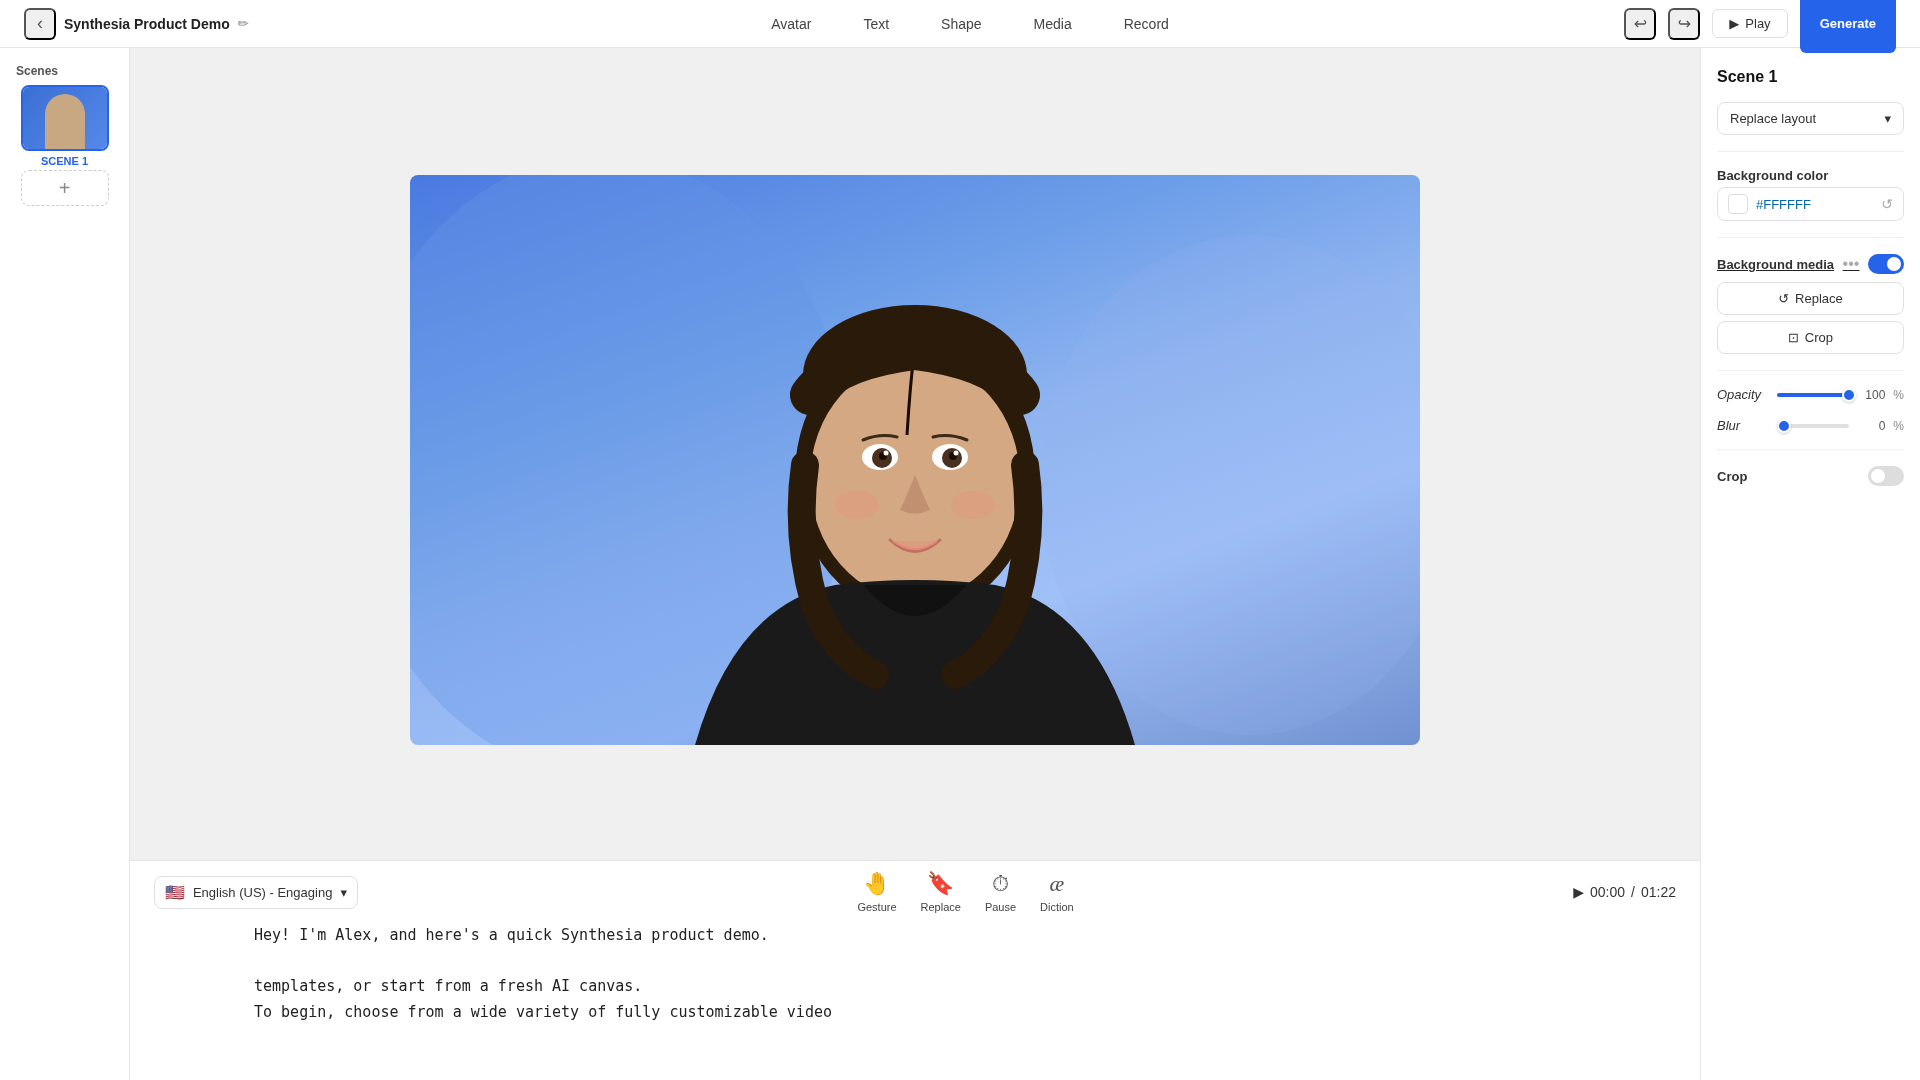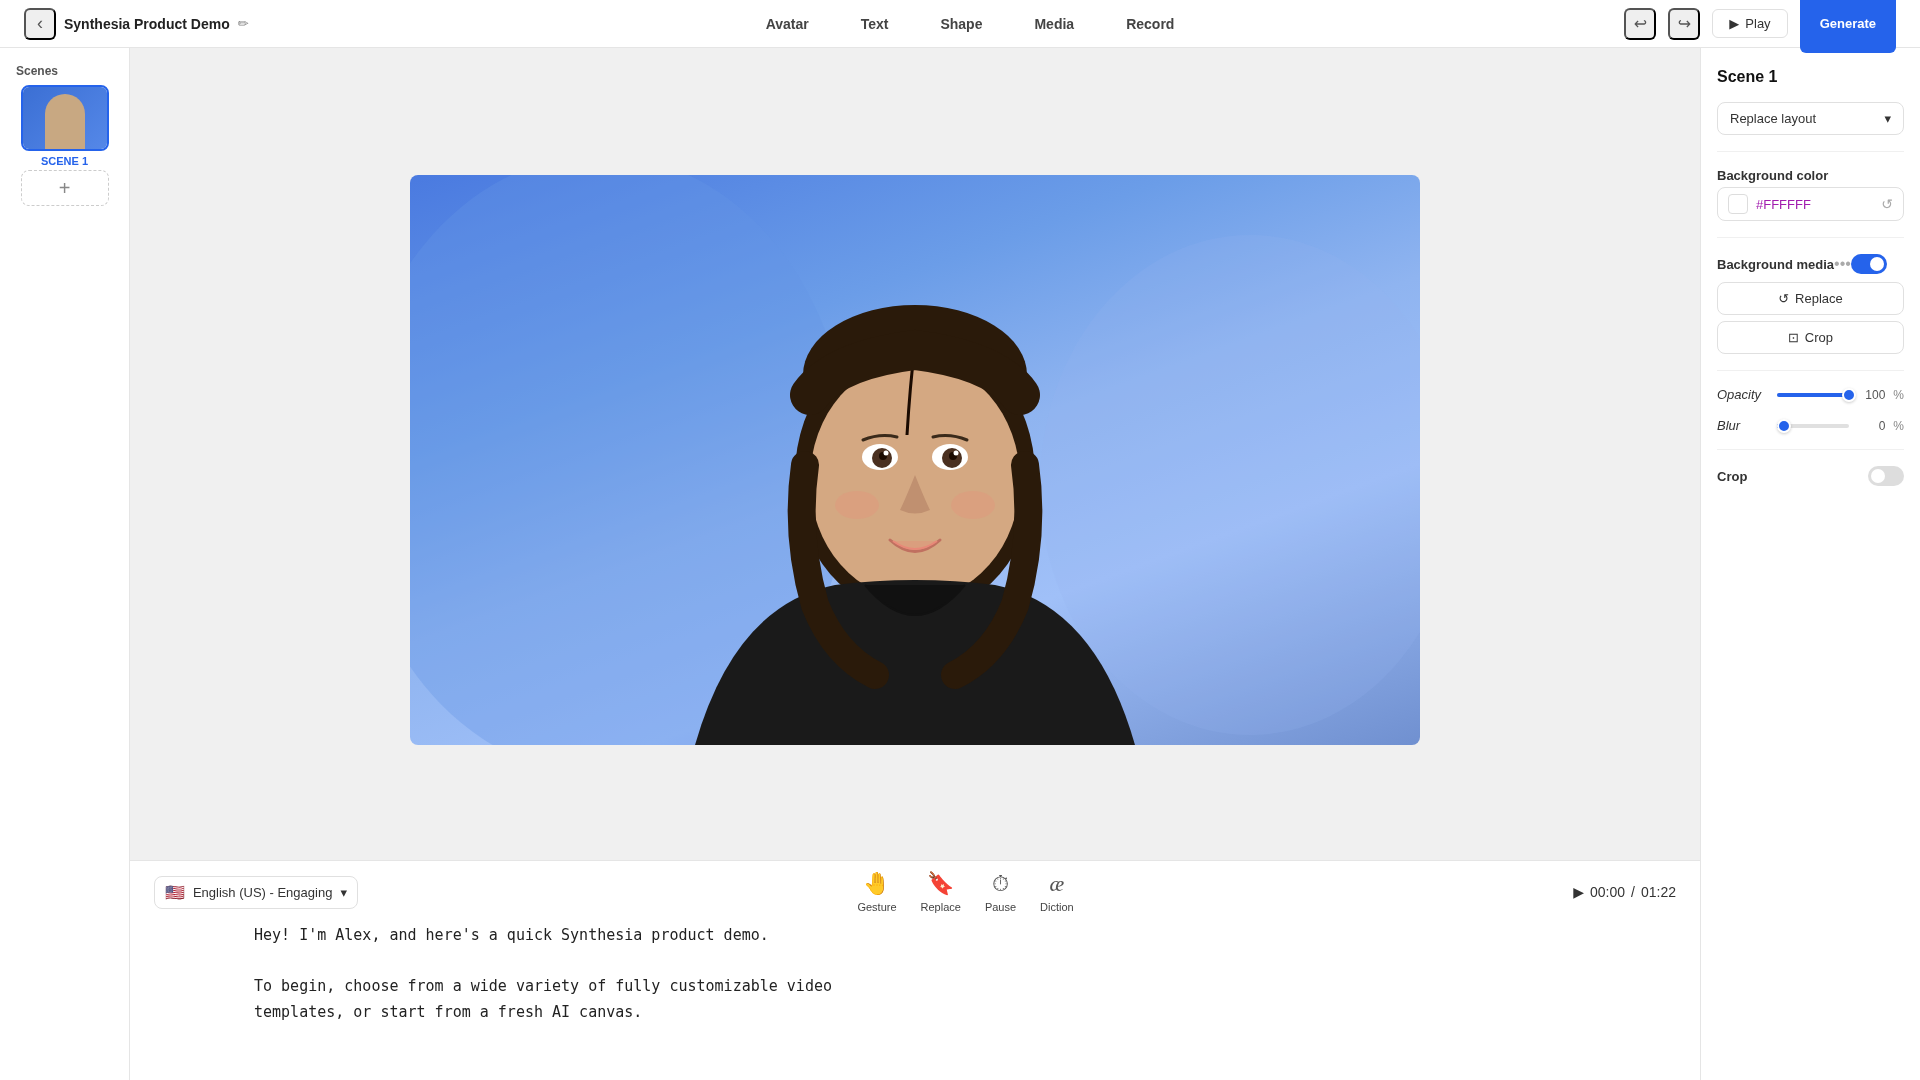--- a/index.html
+++ b/index.html
@@ -36,21 +36,21 @@
     .nav-center-tabs {
       position: absolute;
       left: 50%;
       transform: translateX(-50%);
       display: flex;
       gap: 32px;
       align-items: center;
     }
     .nav-tab {
       font-size: 14px; color: #444; cursor: pointer; padding: 4px 0;
-      font-weight: 700;
+      font-weight: 400;
       margin-left: 20px;
     }
     .nav-right {
       display: flex; align-items: center; gap: 12px; margin-left: auto;
     }
     .nav-icon-btn {
       width: 32px; height: 32px;
       display: flex; align-items: center; justify-content: center;
       border-radius: 6px; cursor: pointer; color: #555; font-size: 16px;
     }
@@ -252,25 +252,25 @@
     }
     .color-row {
       display: flex; align-items: center;
       border: 1px solid #e0e0e0; border-radius: 8px;
       padding: 6px 10px; gap: 8px;
     }
     .color-preview {
       width: 20px; height: 20px; border-radius: 4px;
       border: 1px solid #ddd;
     }
-    .color-value { font-size: 13px; color: #a21caf; flex: 1; }
+    .color-value { font-size: 13px; color: #0369a1; flex: 1; }
     .color-reset { color: #aaa; font-size: 14px; cursor: pointer; }
 
     .bg-media-row {
-      display: flex; align-items: center; 
+      display: flex; align-items: center; justify-content: space-between; text-decoration: underline;
     }
     .bg-media-label { font-size: 13px; font-weight: 600; color: #333; }
     .more-btn { color: #aaa; font-size: 16px; cursor: pointer; background: none; border: none; }
     .toggle-on {
       width: 36px; height: 20px; border-radius: 10px;
       background: #2563eb; position: relative; cursor: pointer;
     }
     .toggle-on::after {
       content: ''; position: absolute;
       right: 3px; top: 3px;
@@ -450,22 +450,22 @@
           <span>▶</span>
           <span>00:00</span>
           <span> / </span>
           <span>01:22</span>
         </div>
       </div>
 
       <div class="script-text" contenteditable="false" style="">
         <div>Hey! I'm Alex, and here's a quick Synthesia product demo.</div>
         <br>
+        <div>templates, or start from a fresh AI canvas.</div>
         <div>To begin, choose from a wide variety of fully customizable video</div>
-        <div>templates, or start from a fresh AI canvas.</div>
       </div>
     </div>
   </div>
 
   <div class="right-panel">
     <div class="scene-title">Scene 1</div>
 
     <button class="layout-selector">
       <span>Replace layout</span>
       <span>▾</span>

